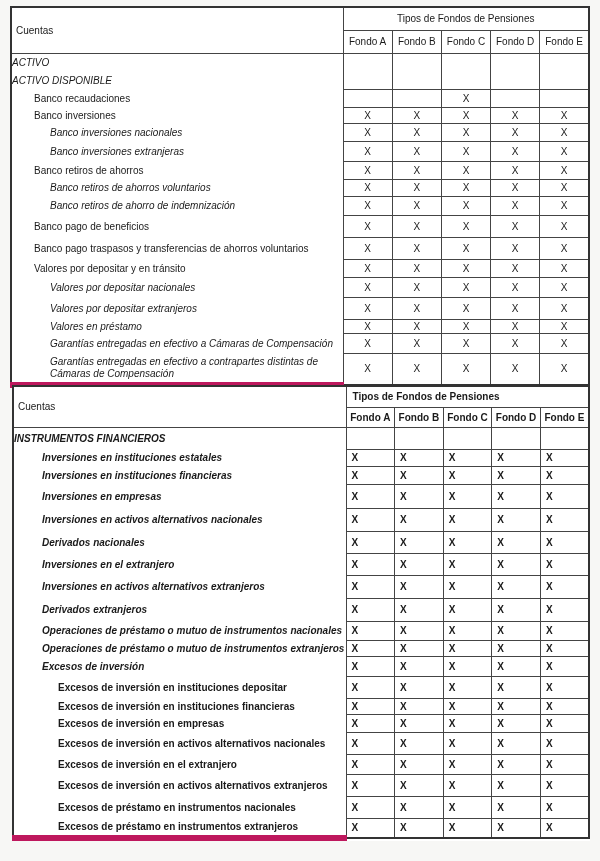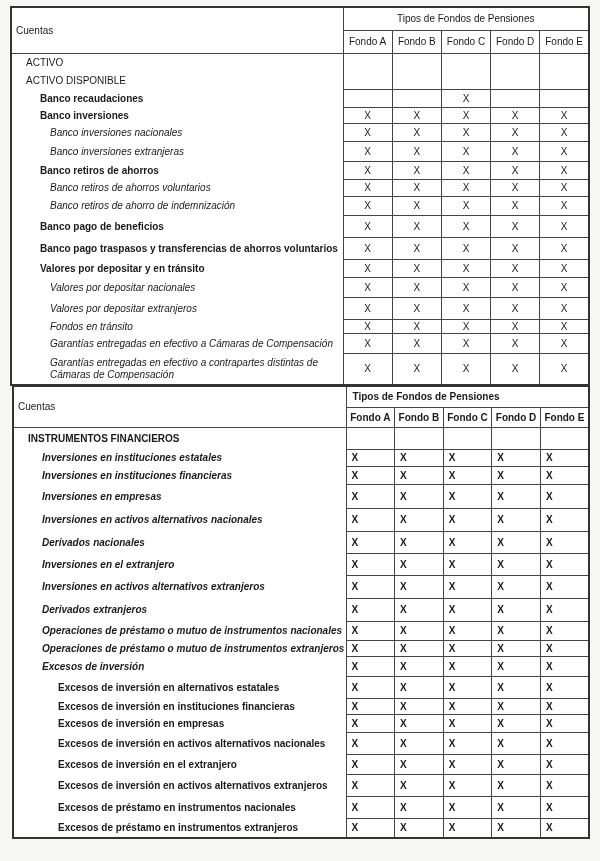--- a/index.html
+++ b/index.html
@@ -12,27 +12,27 @@
   .lbl { border-top:none; border-bottom:none; padding-left:4px; white-space:nowrap; }
   .lbl-wrap { white-space:normal; line-height:12px; }
   .cuentas-h { text-align:left; padding-left:4px; font-size:10px; }
   .grp-h { text-align:center; font-size:10px; }
   .fondo-h { text-align:center; font-size:10px; }
   #t2 .grp-h { text-align:left; padding-left:6px; font-weight:bold; }
   #t2 .fondo-h { font-weight:bold; }
   #t2 .lbl { font-weight:bold; }
   .cell { text-align:center; font-size:10px; }
   #t2 .cell { text-align:left; padding-left:5px; font-weight:bold; }
-  .ind0 { padding-left:14px; }
-  .ind1 { padding-left:28px;font-weight:bold; }
+  .ind0 { padding-left:0;font-style:italic; }
+  .ind1 { padding-left:22px; }
   .ind2 { padding-left:38px;font-style:italic; }
   .ind3 { padding-left:28px;font-style:italic; }
   .ind4 { padding-left:44px; }
   .lbl-first { border-top:1px solid #444; }
-  .lbl-last { border-bottom:1px solid #be185d; }
+  .lbl-last { border-bottom:6px solid #be185d; }
 </style>
 </head>
 <body>
 
 <table id="t1">
   <colgroup>
       <col style="width:332px">
       <col>
       <col>
       <col>
@@ -154,21 +154,21 @@
       </tr>
       <tr style="height: 22px; margin-left: 32px;">
         <td class="lbl ind2">Valores por depositar extranjeros</td>
         <td class="cell">X</td>
         <td class="cell">X</td>
         <td class="cell">X</td>
         <td class="cell">X</td>
         <td class="cell">X</td>
       </tr>
       <tr style="height: 14px;">
-        <td class="lbl ind2">Fondos en tránsito</td>
+        <td class="lbl ind2">Valores en préstamo</td>
         <td class="cell">X</td>
         <td class="cell">X</td>
         <td class="cell">X</td>
         <td class="cell">X</td>
         <td class="cell">X</td>
       </tr>
       <tr style="height: 20px;">
         <td class="lbl ind2">Garantías entregadas en efectivo a Cámaras de Compensación</td>
         <td class="cell">X</td>
         <td class="cell">X</td>
@@ -300,21 +300,21 @@
       </tr>
       <tr style="height: 20px;">
         <td class="lbl ind3">Excesos de inversión</td>
         <td class="cell">X</td>
         <td class="cell">X</td>
         <td class="cell">X</td>
         <td class="cell">X</td>
         <td class="cell">X</td>
       </tr>
       <tr style="height: 22px;">
-        <td class="lbl ind4">Excesos de inversión en alternativos estatales</td>
+        <td class="lbl ind4">Excesos de inversión en instituciones depositar</td>
         <td class="cell">X</td>
         <td class="cell">X</td>
         <td class="cell">X</td>
         <td class="cell">X</td>
         <td class="cell">X</td>
       </tr>
       <tr style="height: 16px; padding-left: 10px;">
         <td class="lbl ind4">Excesos de inversión en instituciones financieras</td>
         <td class="cell">X</td>
         <td class="cell">X</td>

